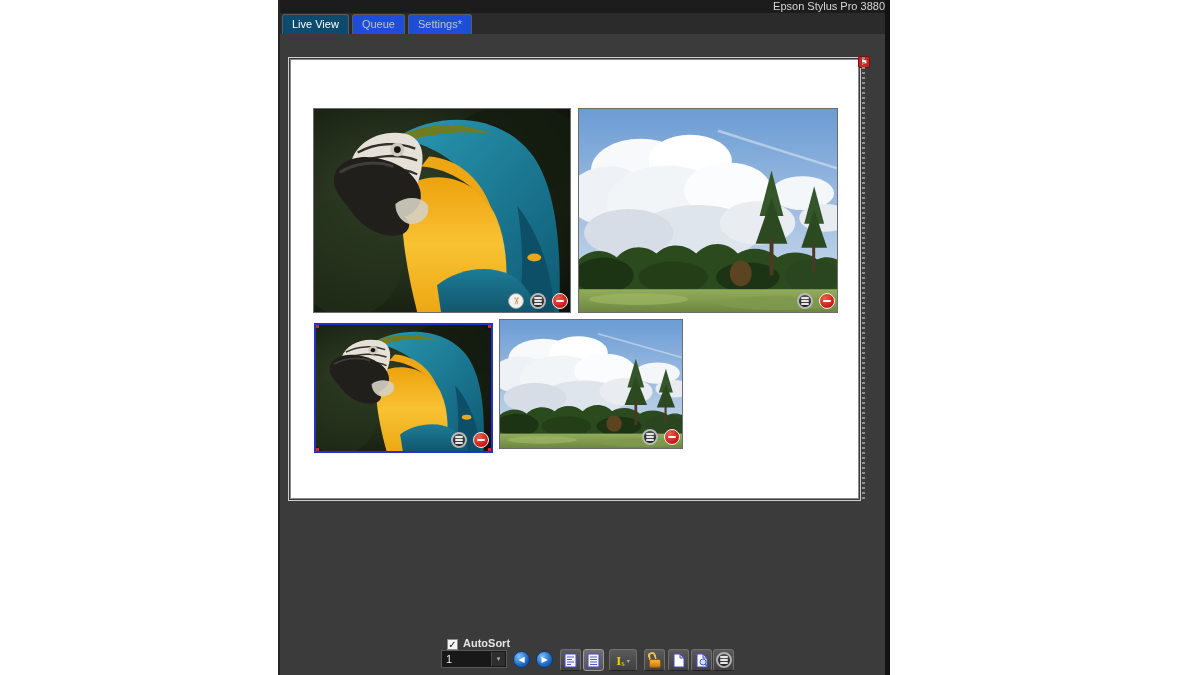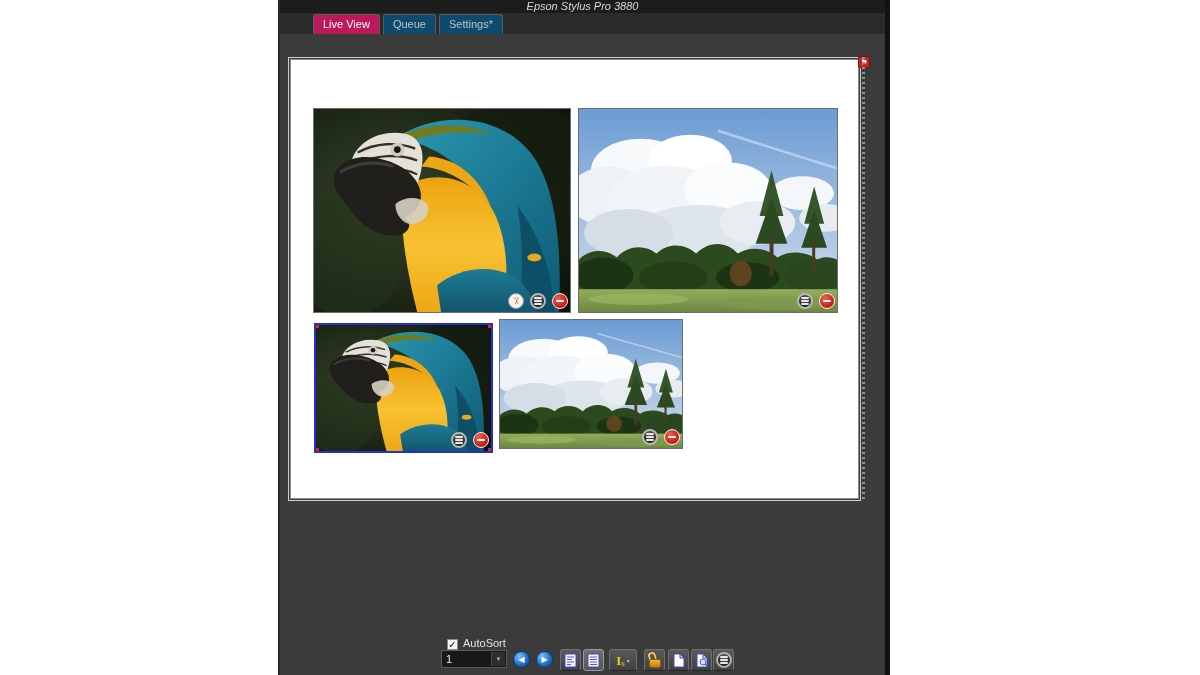--- a/index.html
+++ b/index.html
@@ -2,26 +2,26 @@
 <html><head>
 <meta charset="utf-8">
 <style>
   html,body{margin:0;padding:0;background:#fff;}
   .stage{position:relative;width:1200px;height:675px;background:#ffffff;overflow:hidden;
          font-family:"Liberation Sans",sans-serif;}
   
   .app{position:absolute;left:278px;top:0;width:612px;height:675px;background:#3b3b3b;
        border-left:2px solid #262626;border-right:5px solid #121212;box-sizing:border-box;}
   .titlebar{position:absolute;left:0;top:0;width:605px;height:13px;background:#1c1c1c;
-            color:#d8d8d8;font-size:11px;line-height:13px;text-align:center;font-style:italic;}
+            color:#d8d8d8;font-size:11px;line-height:13px;text-align:right;}
   .tabbar{position:absolute;left:0;top:13px;width:605px;height:21px;background:#2b2b2b;
           display:flex;align-items:flex-end;padding-left:2px;box-sizing:border-box;}
-  .tab{font-size:11px;padding:3px 9px 4px;margin-right:3px;background:#0c4a6e;color:#c2c2c2;
+  .tab{font-size:11px;padding:3px 9px 4px;margin-right:3px;background:#1d4ed8;color:#c2c2c2;
        border:1px solid #5c5c5c;border-bottom:none;border-radius:3px 3px 0 0;white-space:nowrap;}
-  .tab.active{background:#be185d;color:#ffffff;margin-left:31px;}
+  .tab.active{background:#0c4a6e;color:#ffffff;}
   .infobar{position:absolute;left:0;top:34px;width:605px;height:17px;background:#1d1d1d;
            color:#d6d6d6;font-size:11px;line-height:17px;text-align:center;}
   
   .page{position:absolute;left:10px;top:59px;width:567px;height:438px;background:#ffffff;
         border:1px solid #8a8a8a;outline:1px solid #cfcfcf;outline-offset:1px;}
   .img{position:absolute;overflow:hidden;border:1px solid #6d6d6d;box-sizing:border-box;}
   .img svg{display:block;width:100%;height:100%;}
   .img.sel{border:2px solid #2330cc;}
   .h{position:absolute;width:5px;height:5px;background:#e42018;}
   .h.tl{left:-2px;top:-2px}.h.tr{right:-2px;top:-2px}.h.bl{left:-2px;bottom:-2px}.h.br{right:-2px;bottom:-2px}
@@ -38,21 +38,21 @@
   
   .splitter{position:absolute;left:582px;top:57px;width:3px;height:443px;
             background:repeating-linear-gradient(180deg,#919191 0 2px,transparent 2px 5px);}
   .flag{position:absolute;left:578px;top:56px;width:12px;height:12px;background:#c02820;
         border:1px solid #7a100c;border-radius:2px;color:#fff;font-size:8px;line-height:11px;
         text-align:center;box-sizing:border-box;}
   
   .cb{position:absolute;left:167px;top:639px;width:11px;height:11px;background:#f4f4f4;
       border:1px solid #8a8a8a;font-size:10px;line-height:10px;color:#101010;text-align:center;
       box-sizing:border-box;}
-  .cb-label{position:absolute;left:183px;top:637px;font-size:11px;color:#e4e4e4;}
+  .cb-label{position:absolute;left:183px;top:637px;font-size:11px;color:#e4e4e4;font-weight:bold;}
   .combo{position:absolute;left:161px;top:650px;width:66px;height:18px;background:#181818;
          border:1px solid #5a5a5a;box-sizing:border-box;}
   .combo input{position:absolute;left:0;top:0;width:48px;height:16px;background:transparent;
          border:none;outline:none;color:#ececec;font-size:11px;padding:0 4px;font-family:inherit;}
   .combo .dd{position:absolute;right:1px;top:1px;width:13px;height:14px;background:#2e2e2e;
          border-left:1px solid #4a4a4a;color:#b0b0b0;font-size:7px;line-height:14px;text-align:center;}
   .nav{position:absolute;top:651px;width:17px;height:17px;border-radius:50%;
        background:radial-gradient(circle at 35% 30%, #7cc0f8, #2068c0 60%, #0a4898);
        border:1px solid #083a7a;color:#fff;font-size:8px;line-height:16px;text-align:center;
        box-sizing:border-box;}

